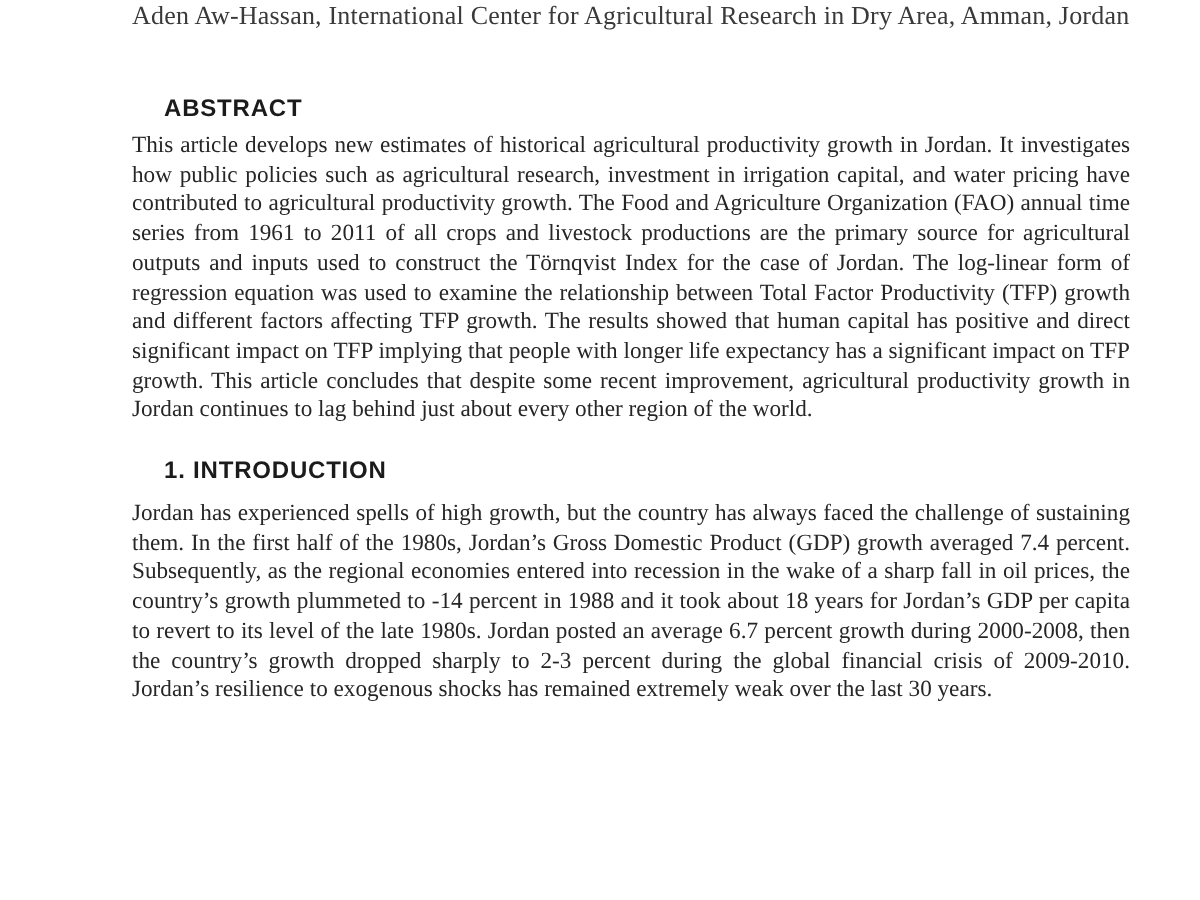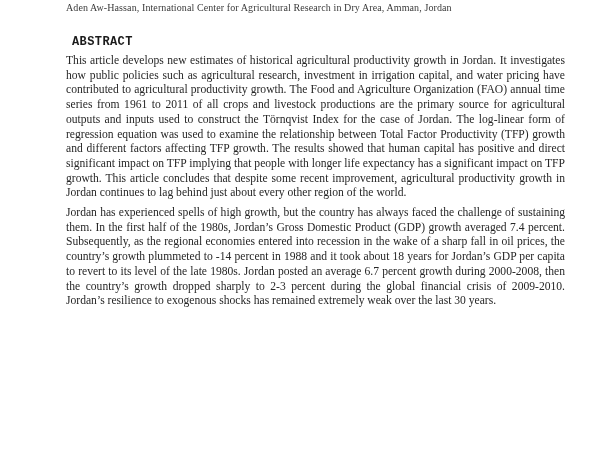--- a/index.html
+++ b/index.html
@@ -13,34 +13,34 @@
     width: 600px;
     height: 450px;
     background: #ffffff;
     padding: 3px 35px 0 66px;
     font-family: "Liberation Serif", serif;
     color: #242424;
     filter: blur(0.3px);
     overflow: hidden;
   }
   .affiliation {
-    font-size: 10px;
+    font-size: 13px;
     line-height: 10px;
     letter-spacing: 0.1px;
     color: #3a3a3a;
-    margin: 0 0 23px 0;
+    margin: 0 0 35px 0;
   }
   .heading {
-    font-family: Liberation Mono, monospace;
+    font-family: Liberation Sans, sans-serif;
     font-weight: bold;
     font-size: 12px;
     line-height: 13px;
     letter-spacing: 0.4px;
     color: #1b1b1b;
-    margin: 6px;
+    margin: 16px;
   }
   .heading-abstract { margin-bottom: 5px; }
   .heading-keywords { margin-bottom: 4px; }
   .heading-intro { margin-bottom: 8px; }
   .para {
     font-size: 11.6px;
     line-height: 14.7px;
     text-align: justify;
     margin: 0;
     color: #262626;
@@ -59,16 +59,17 @@
 <div class="page">
 
   <p class="affiliation">Aden Aw-Hassan, International Center for Agricultural Research in Dry Area, Amman, Jordan</p>
 
   <h2 class="heading heading-abstract">ABSTRACT</h2>
 
   <p class="para para-abstract">This article develops new estimates of historical agricultural productivity growth in Jordan. It investigates how public policies such as agricultural research, investment in irrigation capital, and water pricing have contributed to agricultural productivity growth. The Food and Agriculture Organization (FAO) annual time series from 1961 to 2011 of all crops and livestock productions are the primary source for agricultural outputs and inputs used to construct the Törnqvist Index for the case of Jordan. The log-linear form of regression equation was used to examine the relationship between Total Factor Productivity (TFP) growth and different factors affecting TFP growth. The results showed that human capital has positive and direct significant impact on TFP implying that people with longer life expectancy has a significant impact on TFP growth. This article concludes that despite some recent improvement, agricultural productivity growth in Jordan continues to lag behind just about every other region of the world.</p>
 
 
 
+  <h2 class="heading heading-intro">1. INTRODUCTION</h2>
 
   <p class="para">Jordan has experienced spells of high growth, but the country has always faced the challenge of sustaining them. In the first half of the 1980s, Jordan’s Gross Domestic Product (GDP) growth averaged 7.4 percent. Subsequently, as the regional economies entered into recession in the wake of a sharp fall in oil prices, the country’s growth plummeted to -14 percent in 1988 and it took about 18 years for Jordan’s GDP per capita to revert to its level of the late 1980s. Jordan posted an average 6.7 percent growth during 2000-2008, then the country’s growth dropped sharply to 2-3 percent during the global financial crisis of 2009-2010. Jordan’s resilience to exogenous shocks has remained extremely weak over the last 30 years.</p>
 
 </div>
 
 </body></html>

